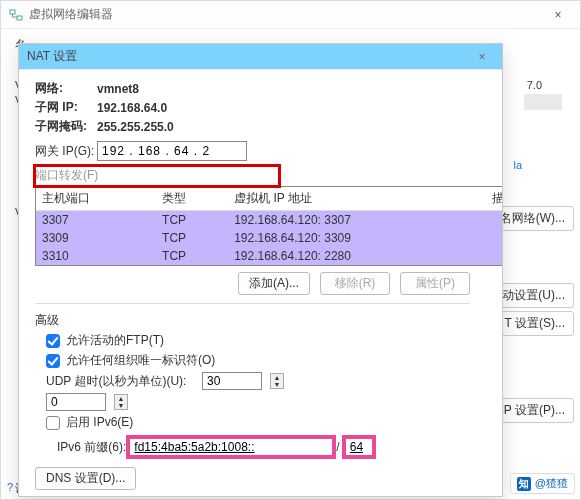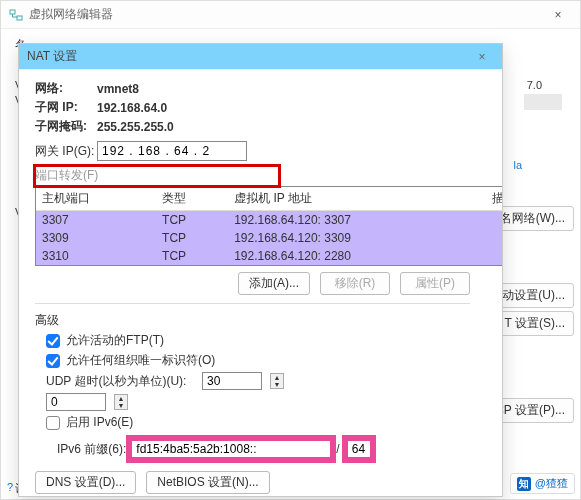--- a/index.html
+++ b/index.html
@@ -142,21 +142,21 @@
   }
   .spinner {
     display:inline-flex; flex-direction:column; margin-left:2px;
     border:1px solid #aaa; width:14px;
   }
   .spinner span{
     font-size:7px; line-height:7px; text-align:center; background:#f0f0f0;
     cursor:default; user-select:none;
   }
   .ipv6-row { display:flex; align-items:center; margin:4px 0 8px 22px; }
-  .ipv6-row input { border:6px solid #ec4899; width:210px; padding:1px 4px; font-size:12px;}
+  .ipv6-row input { border:4px solid #ec4899; width:210px; padding:1px 4px; font-size:12px;text-decoration:underline;}
   .ipv6-row .slash { margin-right:2px;}
   .bottom-btns { display:flex; gap:10px; justify-content:flex-start; margin-top:8px;}
   .watermark {
     position:absolute; right:6px; bottom:6px;
     background:rgba(255,255,255,.75);
     border:1px solid #ddd; border-radius:3px;
     padding:2px 6px;
     font-size:11px; color:#0a66c2;
     display:flex; align-items:center; gap:4px;
   }
@@ -305,21 +305,20 @@
 
     <div class="ipv6-row">
       <span>IPv6 前缀(6):</span>
       <input value="fd15:4ba5:5a2b:1008::" style="">
       <span class="slash">/</span>
       <input style="width: 34px;" value="64">
     </div>
 
     <div class="bottom-btns">
       <span class="btn">DNS 设置(D)...</span>
-      <span class="btn">NetBIOS 设置(N)...</span>
     </div>
 
   </div>
 </div>
 
 <div class="watermark">
   <span class="z">知</span>
   <span>@猹猹</span>
 </div>
 

